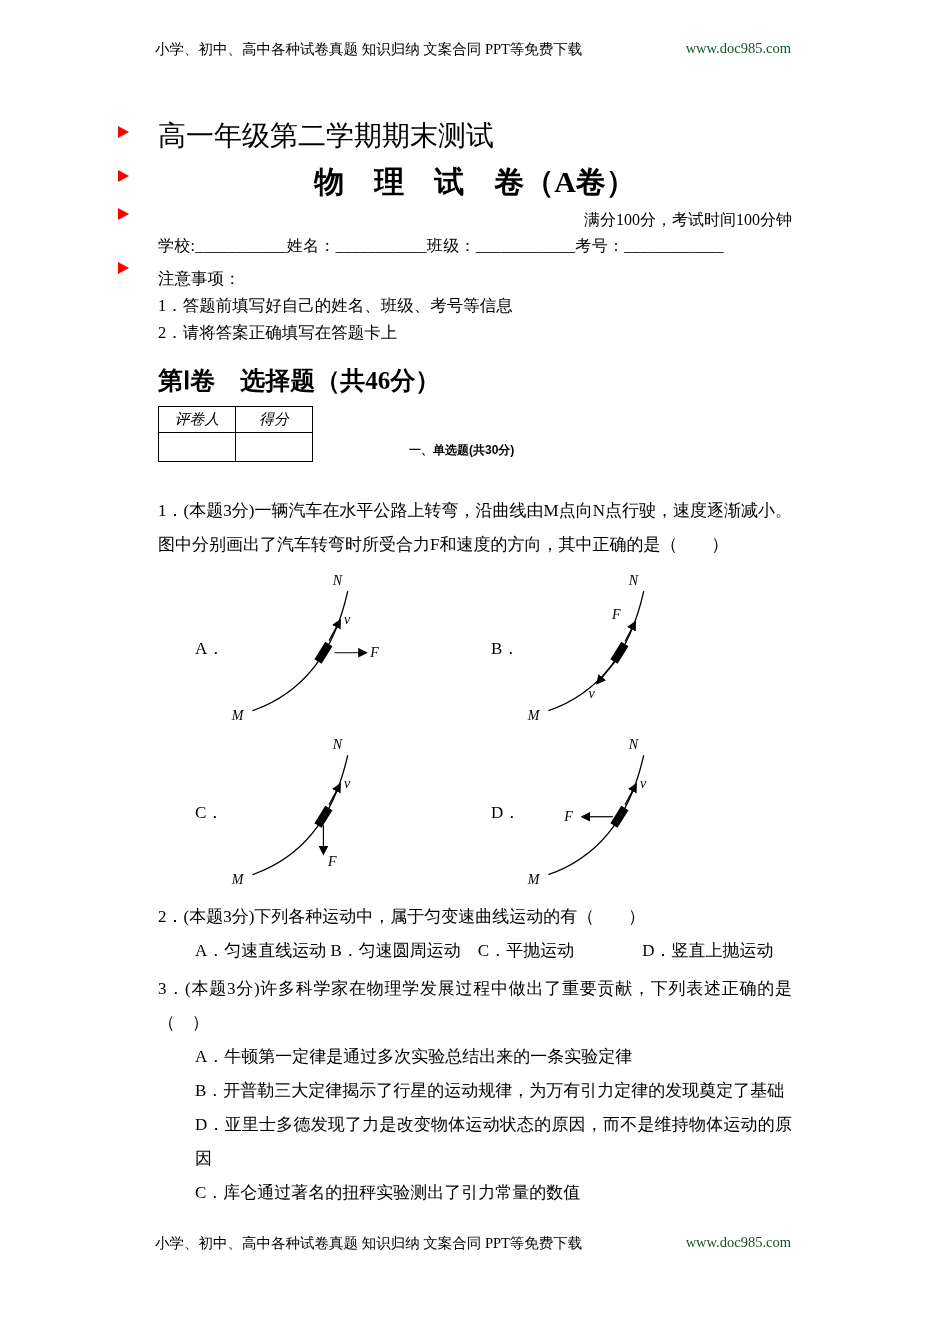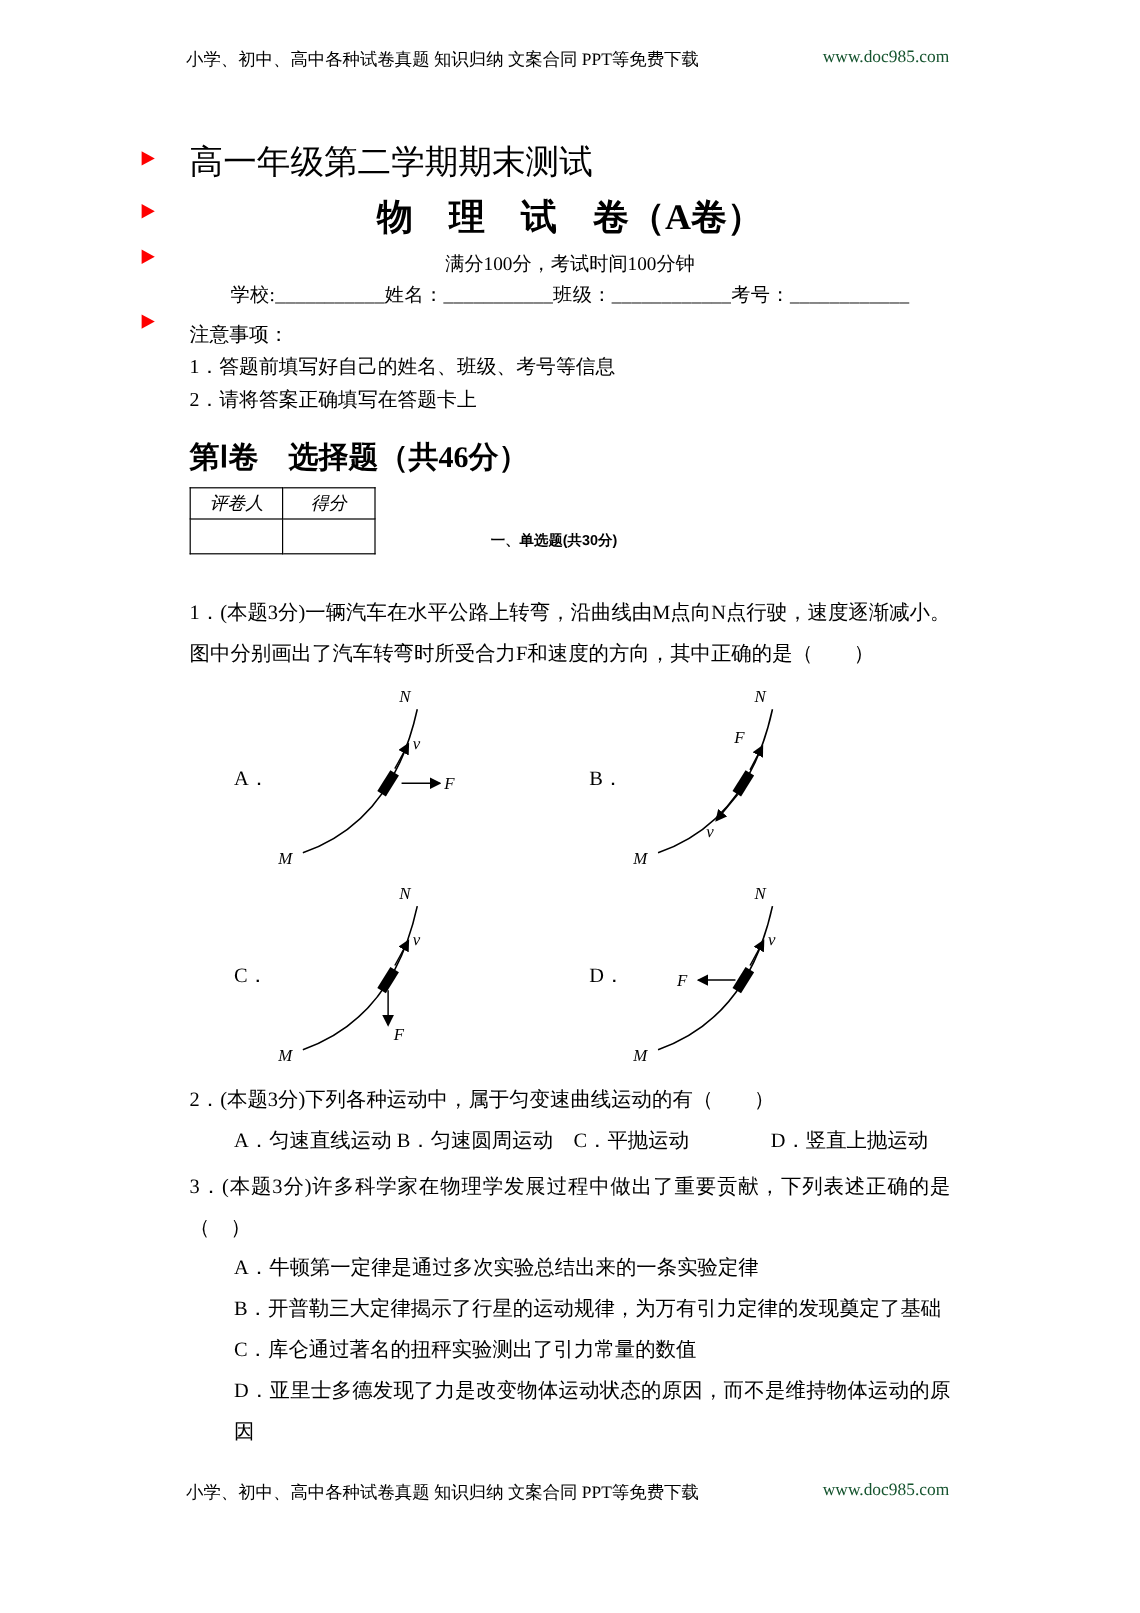--- a/index.html
+++ b/index.html
@@ -10,22 +10,22 @@
   .edge-header a,.edge-footer a{color:#14532d;text-decoration:none;}
 
   .rev-marker{position:absolute;left:118px;width:0;height:0;
     border-top:6px solid transparent;border-bottom:6px solid transparent;border-left:11px solid #ff0000;}
   .rm1{top:126px}.rm2{top:170px}.rm3{top:208px}.rm4{top:262px}
 
   .main{position:absolute;top:118px;left:158px;width:634px;}
 
   .exam-title{font-size:28px;font-weight:normal;text-align:left;line-height:1.3;}
   .exam-subtitle{font-size:30px;font-weight:bold;text-align:center;margin-top:8px;line-height:1.3;}
-  .score-line{font-size:16px;text-align:center;margin-top:9px;}
-  .info-line{font-size:16px;text-align:center;margin-top:5px;letter-spacing:.3px;}
+  .score-line{font-size:16px;text-align:right;margin-top:9px;}
+  .info-line{font-size:16px;margin-top:5px;letter-spacing:.3px;}
 
   .notes{font-size:16.5px;margin-top:9px;line-height:1.62;}
   .notes div{margin:0;}
 
   .section-title{font-size:25px;font-weight:bold;text-align:left;margin-top:17px;}
 
   .grader{display:flex;align-items:flex-end;margin-top:9px;}
   .grader table{border-collapse:collapse;}
   .grader td{border:1.6px solid #000;width:76px;height:25px;text-align:center;font-size:15px;padding:0;font-style:italic;}
   .grader tr.blank td{height:28px;}
@@ -182,22 +182,22 @@
 
   </div>
 
   <p class="qtext q2">2．(本题3分)下列各种运动中，属于匀变速曲线运动的有（　　）</p>
   <div class="opt-line">A．匀速直线运动 B．匀速圆周运动　C．平抛运动　　　　D．竖直上抛运动</div>
 
   <p class="qtext q3">3．(本题3分)许多科学家在物理学发展过程中做出了重要贡献，下列表述正确的是（　）</p>
   <div class="opt-list">
     <div>A．牛顿第一定律是通过多次实验总结出来的一条实验定律</div>
     <div>B．开普勒三大定律揭示了行星的运动规律，为万有引力定律的发现奠定了基础</div>
+    <div>D．亚里士多德发现了力是改变物体运动状态的原因，而不是维持物体运动的原因</div>
     <div>C．库仑通过著名的扭秤实验测出了引力常量的数值</div>
-    <div>D．亚里士多德发现了力是改变物体运动状态的原因，而不是维持物体运动的原因</div>
   </div>
 
 
 </div>
 
 <div class="edge-footer">
   <span>小学、初中、高中各种试卷真题 知识归纳 文案合同 PPT等免费下载</span>
   <a href="#">www.doc985.com</a>
 </div>
 

